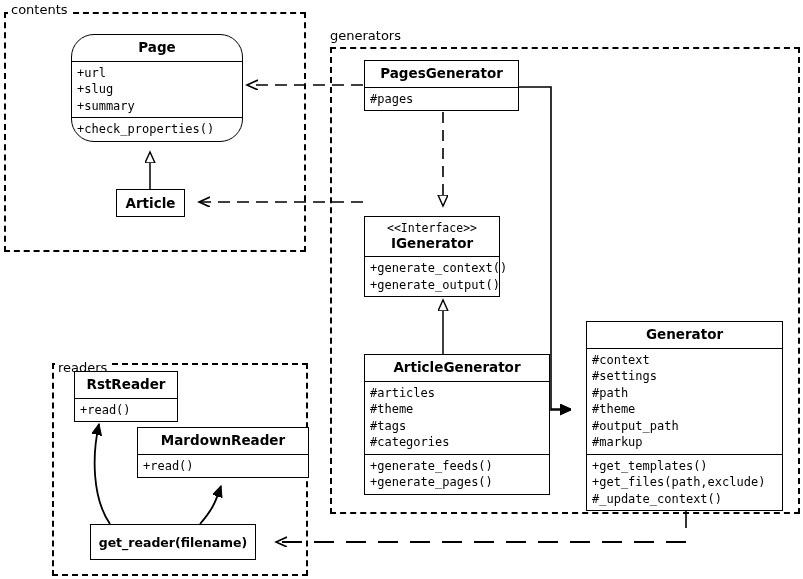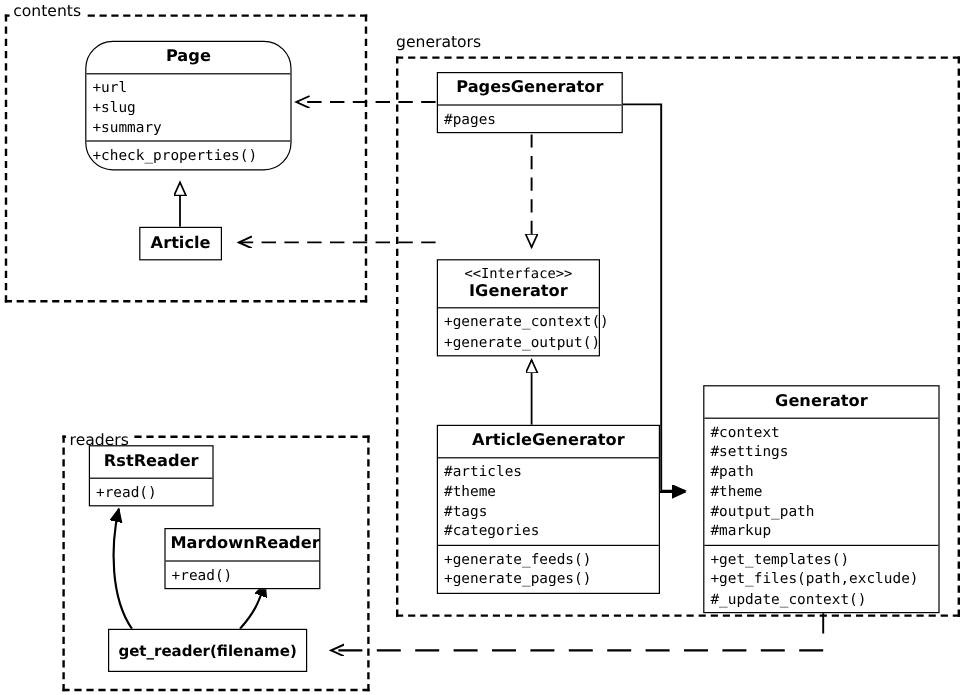--- a/index.html
+++ b/index.html
@@ -205,21 +205,21 @@
     </div>
   </div>
 
   <div class="cls" style="left:74px; top:371px; width:104px;">
     <div class="name">RstReader</div>
     <div class="sect">
       <div>+read()</div>
     </div>
   </div>
 
-  <div class="cls" style="left:137px; top:440px; width:130px;">
+  <div class="cls" style="left:137px; top:427px; width:172px;">
     <div class="name">MardownReader</div>
     <div class="sect">
       <div>+read()</div>
     </div>
   </div>
 
   <div class="plain-box" style="left:90px; top:524px; width:166px; height:36px;font-weight:bold;">
     <span>get_reader(filename)</span>
   </div>
 

